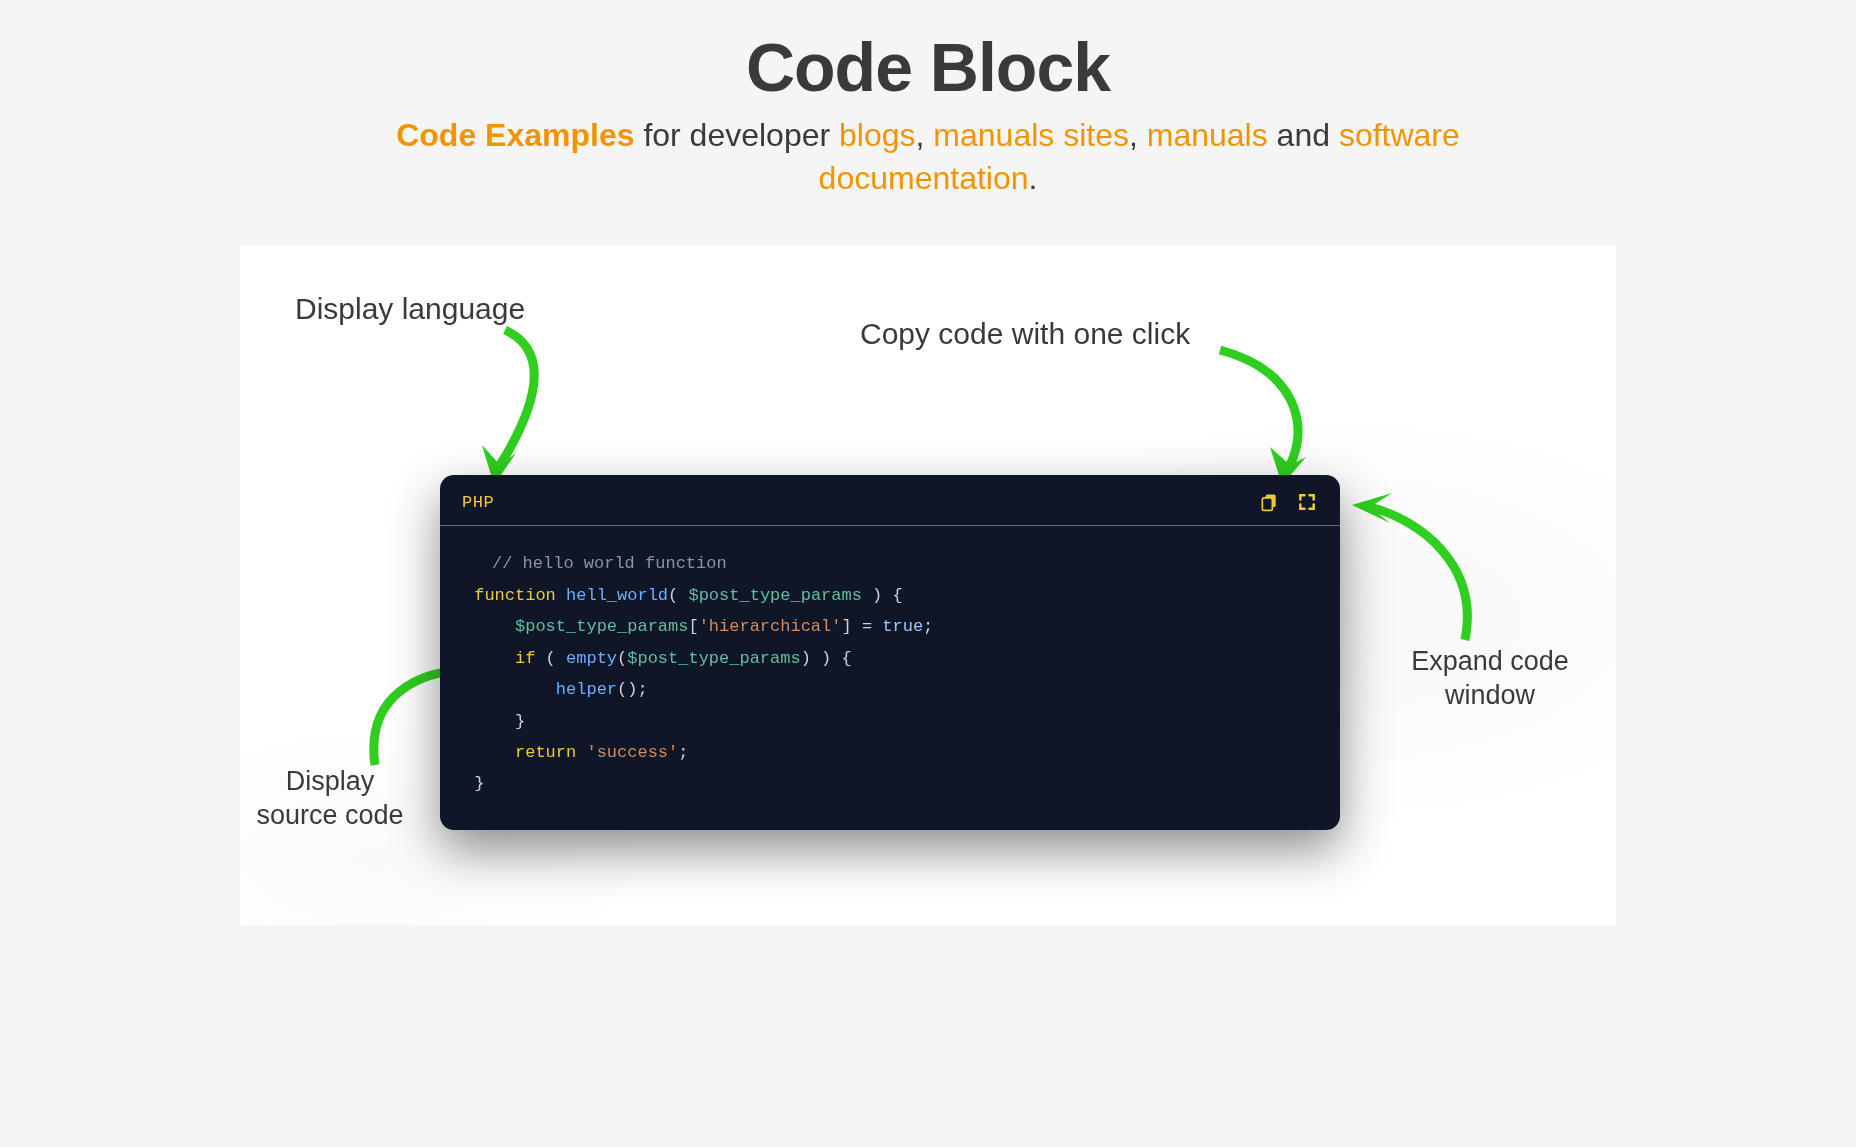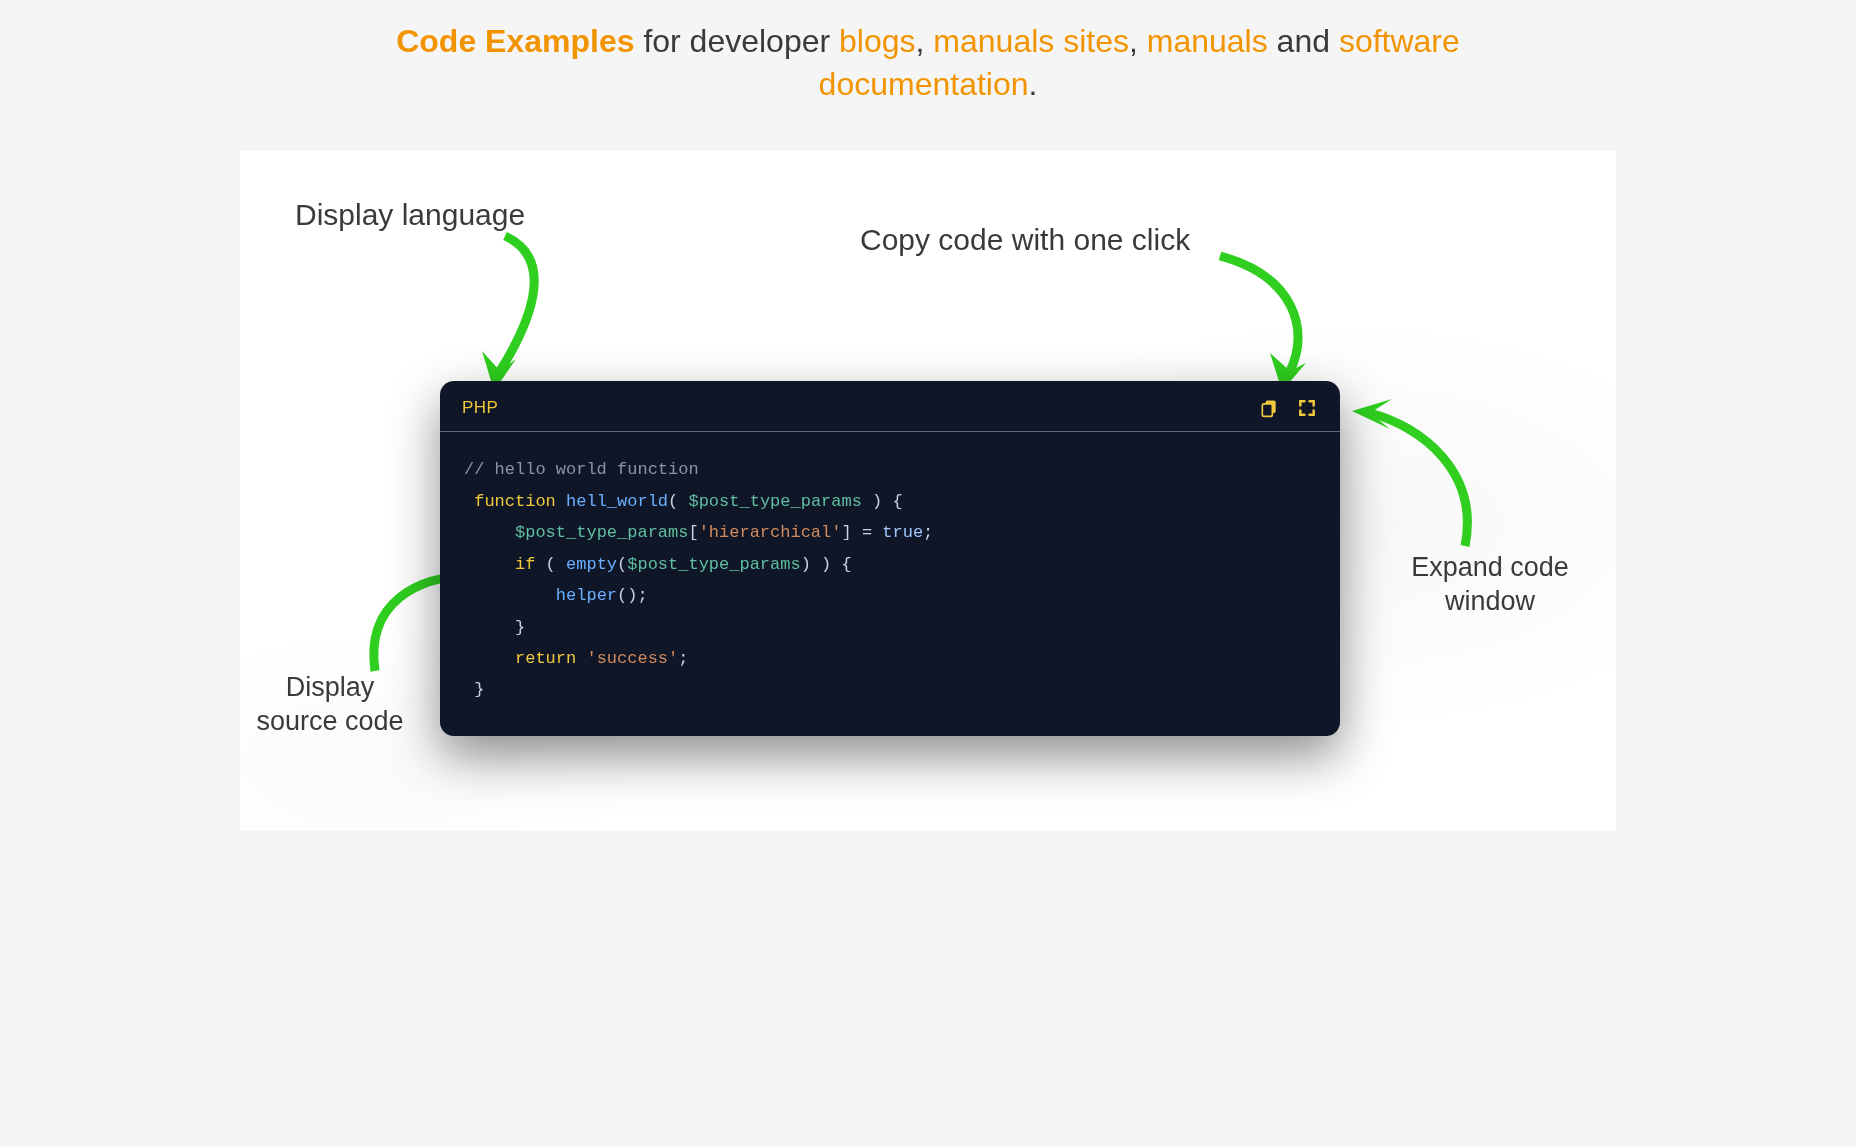--- a/index.html
+++ b/index.html
@@ -60,21 +60,21 @@
   }
   .code-header {
     display: flex;
     align-items: center;
     justify-content: space-between;
     padding: 16px 22px 12px;
     border-bottom: 1px solid rgba(255,255,255,0.35);
   }
   .lang {
     color: #f0c93a;
-    font-family: Liberation Sans, sans-serif;
+    font-family: Liberation Mono, monospace;
     font-size: 17px;
     letter-spacing: 0.5px;
   }
   .code-actions {
     display: flex;
     gap: 16px;
     align-items: center;
   }
   .icon-btn {
     width: 22px; height: 22px;
@@ -83,21 +83,21 @@
     display: flex; align-items: center; justify-content: center;
   }
   .code-body {
     font-family: "Consolas","Menlo","Courier New",monospace;
     font-size: 17px;
     line-height: 1.85;
     padding: 22px 24px 30px;
     color: #c9d1e2;
     white-space: pre;
   }
-  .tok-comment { color: #8a94a8; }
+  .tok-comment { color: #8a94a8; margin-left: 28px; }
   .tok-keyword { color: #f0c93a; }
   .tok-func    { color: #6ab0ff; }
   .tok-var     { color: #5fbf9f; }
   .tok-string  { color: #d48b5b; }
   .tok-punct   { color: #c9d1e2; }
   .tok-lit     { color: #9fc6ff; }
 
   
   .annot {
     position: absolute;
@@ -111,20 +111,21 @@
 
   
   svg.arrow { position: absolute; overflow: visible; pointer-events:none; }
   .arrow path { fill: none; stroke: #2fce1f; stroke-width: 9; }
   .arrow polygon { fill: #2fce1f; }
 </style>
 </head>
 <body>
 
 <div class="page">
+  <h1 class="title">Code Block</h1>
   <p class="subtitle">
     <span class="hl bold">Code Examples</span><span> for developer </span><span class="hl">blogs</span><span>, </span><span class="hl">manuals sites</span><span>, </span><span class="hl">manuals</span><span> and </span><span class="hl">software documentation</span><span>.</span>
   </p>
 
   <div class="panel">
 
     <div class="annot" style="left:55px; top:45px;">Display language</div>
     <div class="annot" style="left:620px; top:70px;">Copy code with one click</div>
     <div class="annot small" style="left:1150px; top:400px; width:200px; white-space:pre-line;">Expand code
 window</div>

